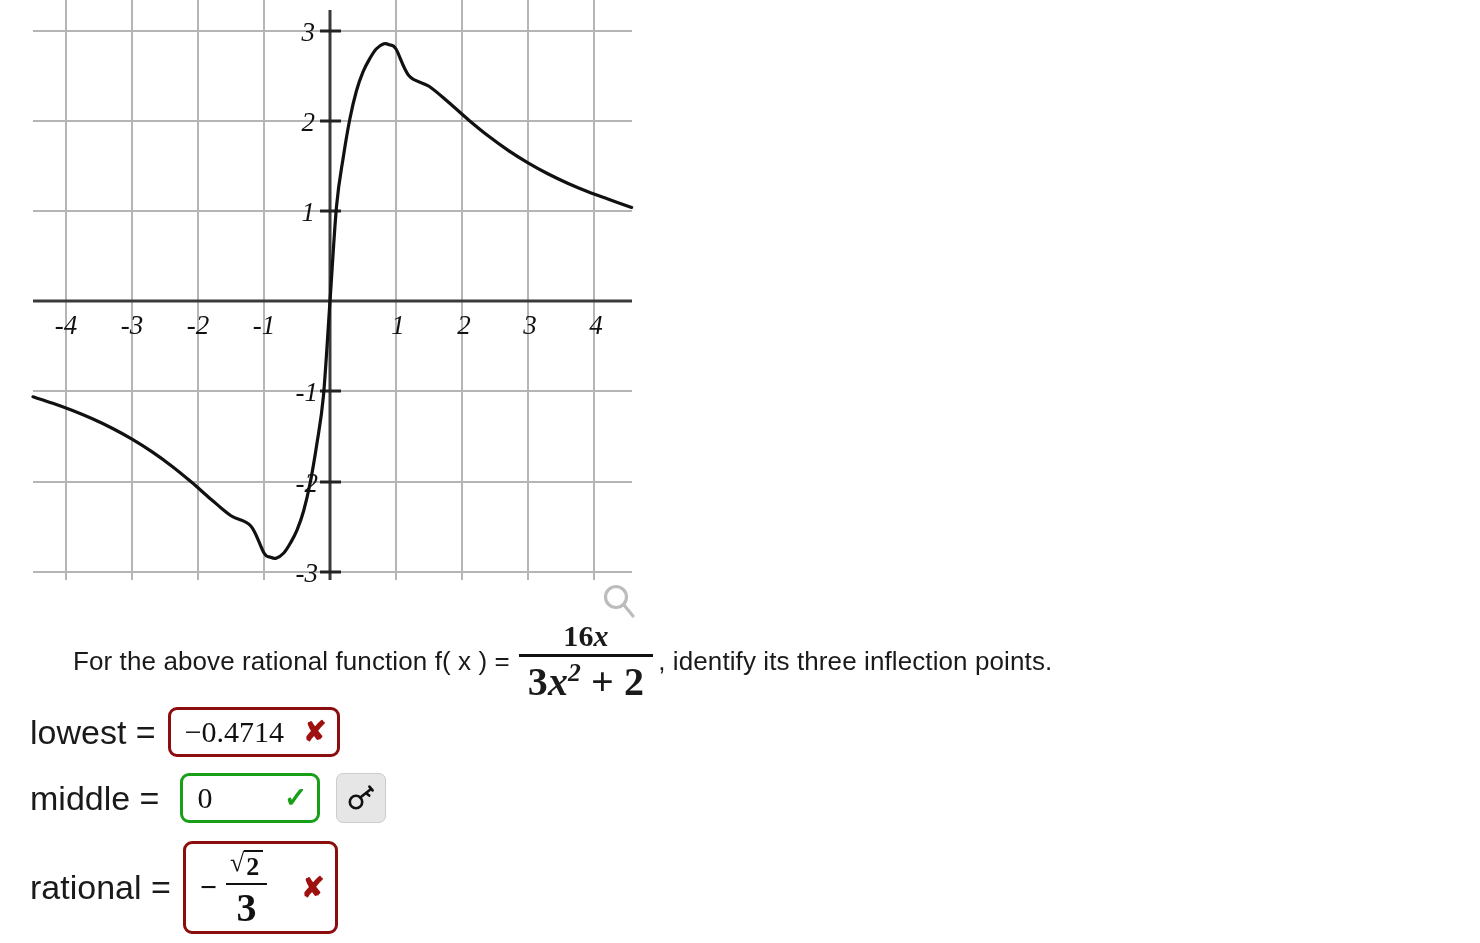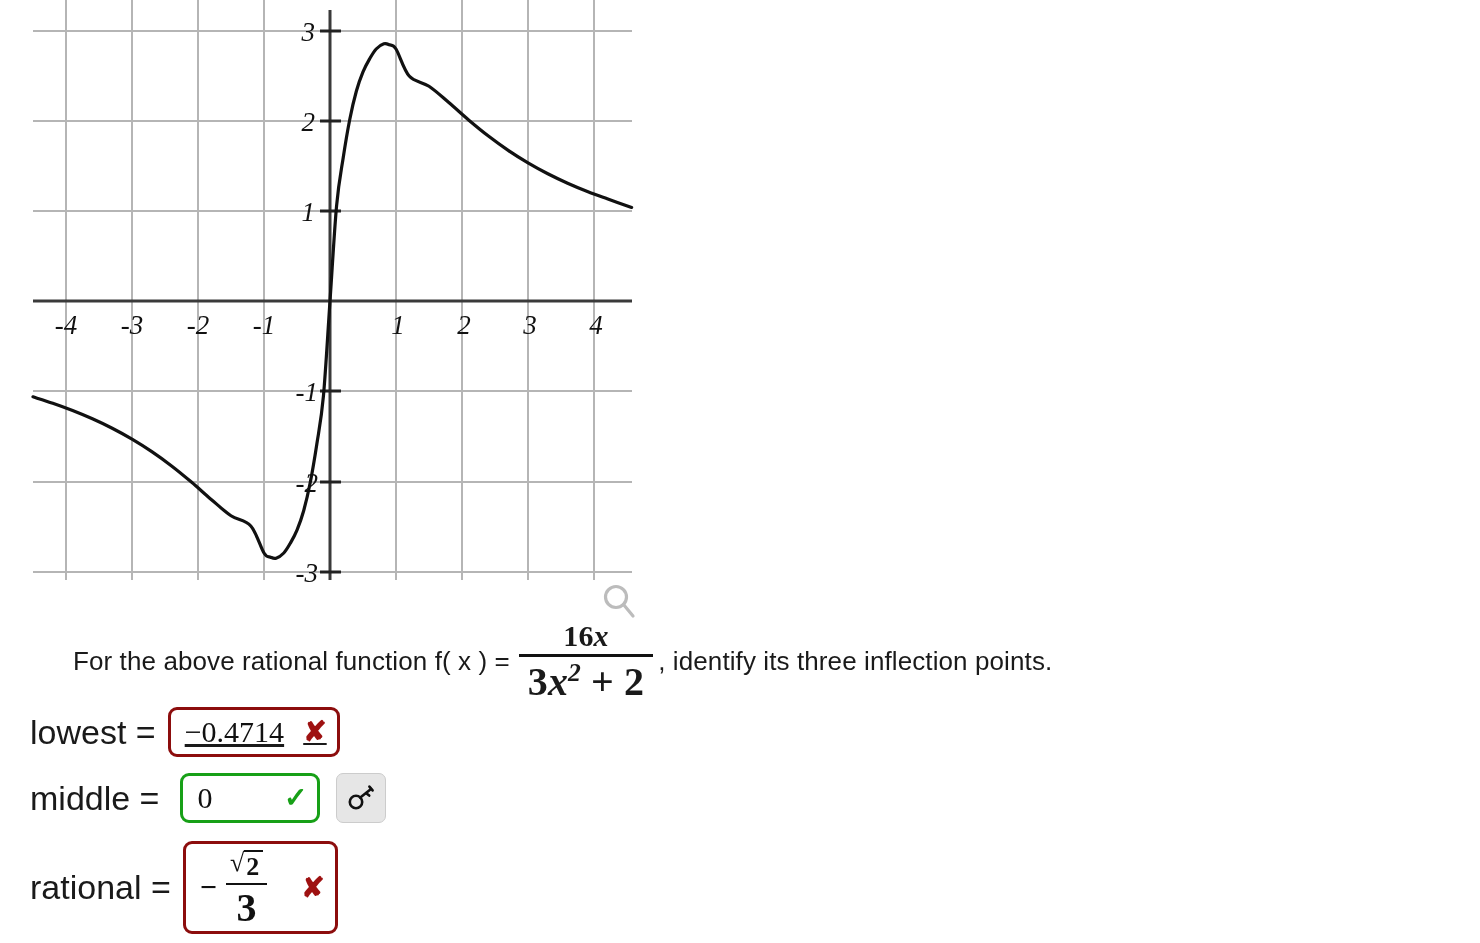--- a/index.html
+++ b/index.html
@@ -110,21 +110,21 @@
     display: flex;
     align-items: center;
     justify-content: space-between;
     background: #ffffff;
     border-radius: 9px;
     padding: 0 10px 0 14px;
   }
   .answer-box.wrong { border: 3px solid #8c0d0d; }
   .answer-box.right { border: 3px solid #17a017; }
 
-  #box-lowest  { width: 172px; height: 50px; text-decoration: underline; }
+  #box-lowest  { width: 172px; height: 50px; }
   #box-middle  { width: 140px; height: 50px; }
   #box-highest { width: 155px; height: 93px; }
 
   .answer-value {
     font-family: "Liberation Serif", serif;
     font-size: 30px;
     color: #111111;
     white-space: nowrap;
     display: flex;
     align-items: center;

